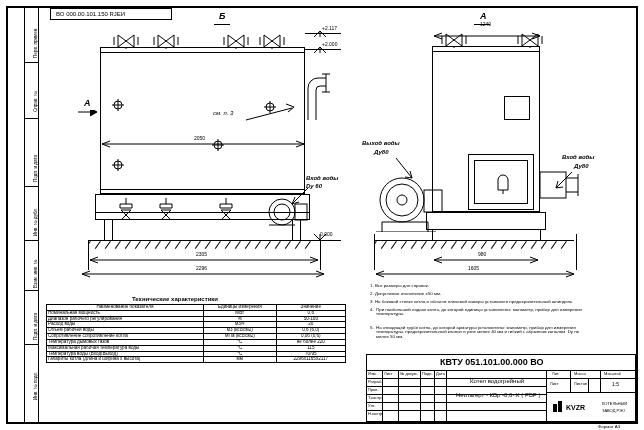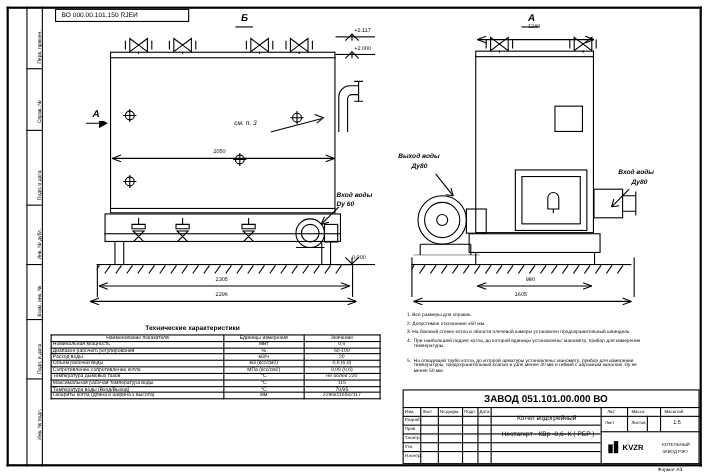--- a/index.html
+++ b/index.html
@@ -441,21 +441,21 @@
   <div class="ln h1" style="left:366px;top:378px;width:180px;height:1px;"></div>
   <div class="ln h1" style="left:366px;top:386px;width:180px;height:1px;"></div>
   <div class="ln h1" style="left:366px;top:394px;width:180px;height:1px;"></div>
   <div class="ln h1" style="left:366px;top:402px;width:180px;height:1px;"></div>
   <div class="ln h1" style="left:366px;top:410px;width:180px;height:1px;"></div>
   <div class="ln v1" style="left:382px;top:370px;width:1px;height:52px;"></div>
   <div class="ln v1" style="left:398px;top:370px;width:1px;height:52px;"></div>
   <div class="ln v1" style="left:420px;top:370px;width:1px;height:52px;"></div>
   <div class="ln v1" style="left:434px;top:370px;width:1px;height:52px;"></div>
 
-  <div class="txt t9 bold" style="left:440px;top:358px;">ЗАВОД 051.101.00.000  ВО</div>
+  <div class="txt t9 bold" style="left:440px;top:358px;">КВТУ 051.101.00.000  ВО</div>
 
   <div class="txt" style="left:368px;top:372px;font-size:4px;">Изм.</div>
   <div class="txt" style="left:384px;top:372px;font-size:4px;">Лист</div>
   <div class="txt" style="left:400px;top:372px;font-size:4px;">№ докум.</div>
   <div class="txt" style="left:422px;top:372px;font-size:4px;">Подп.</div>
   <div class="txt" style="left:436px;top:372px;font-size:4px;">Дата</div>
 
   <div class="txt" style="left:368px;top:380px;font-size:4px;">Разраб.</div>
   <div class="txt" style="left:368px;top:388px;font-size:4px;">Пров.</div>
   <div class="txt" style="left:368px;top:396px;font-size:4px;">Т.контр.</div>

